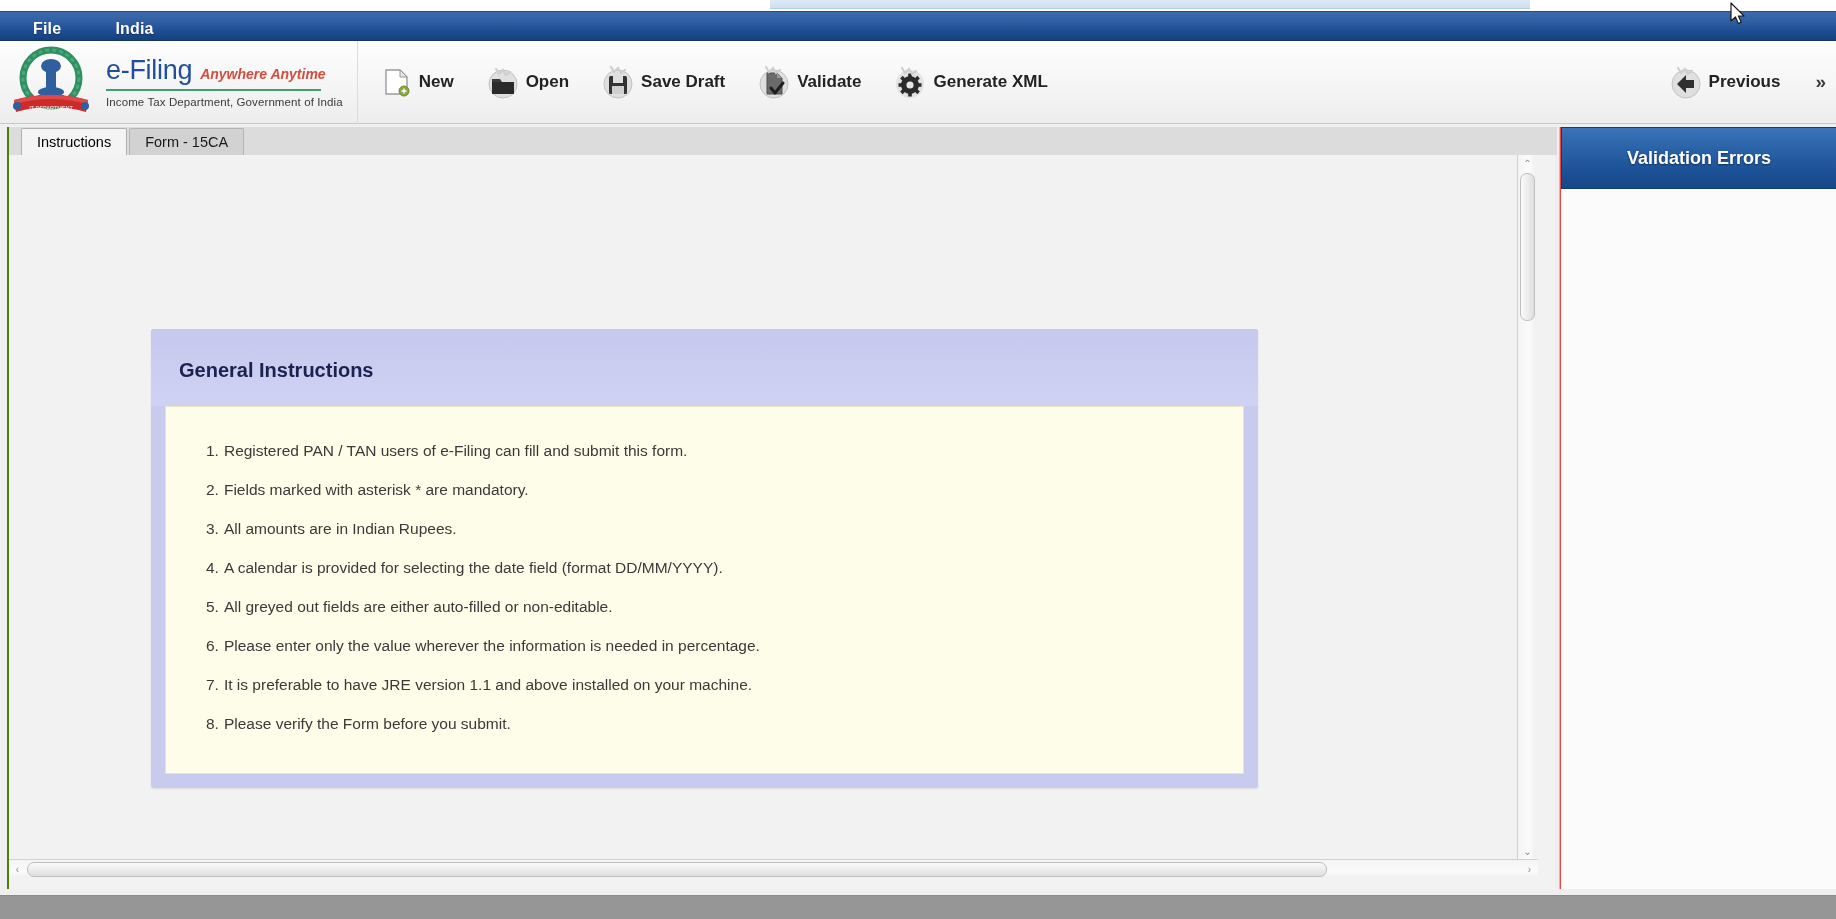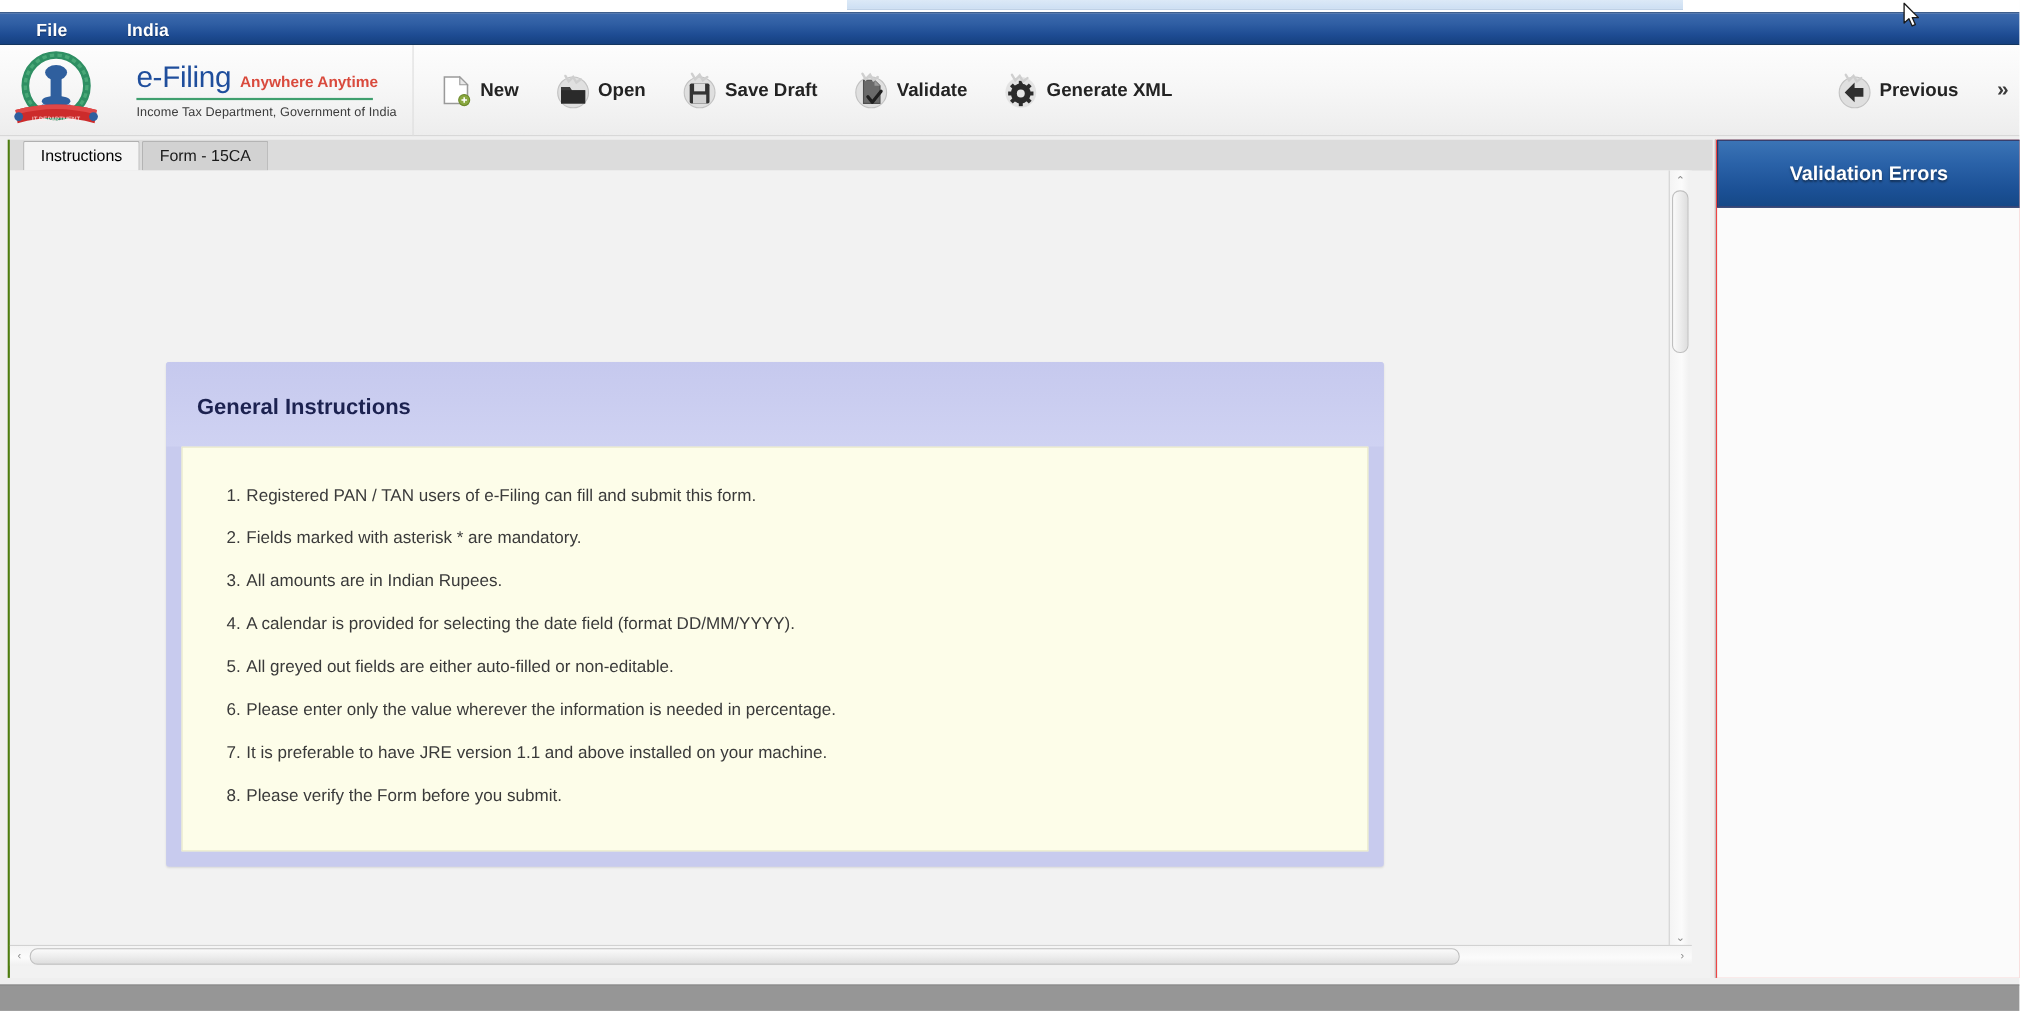--- a/index.html
+++ b/index.html
@@ -71,41 +71,41 @@
   }
 
   
   .brand {
     display: flex;
     align-items: center;
     height: 83px;
     padding-left: 8px;
     padding-right: 14px;
     border-right: 1px solid #dcdcdc;
-    gap: 18px;
   }
   .emblem {
     position: relative;
     width: 86px; height: 76px;
     flex: 0 0 86px;
   }
   .brand-text { padding-left: 12px; }
   .brand-line1 {
     display: flex; align-items: baseline; gap: 8px;
     line-height: 1;
   }
   .brand-efiling {
     font-size: 27px;
     color: #1f4e9c;
     font-weight: 400;
     letter-spacing: -.3px;
   }
   .brand-tag {
     font-size: 14px;
     color: #d94a3d;
+    font-style: italic;
     font-weight: bold;
   }
   .brand-rule {
     margin-top: 5px;
     width: 215px; height: 2px;
     background: #3f9f6e;
   }
   .brand-dept {
     margin-top: 5px;
     font-size: 11.5px;

